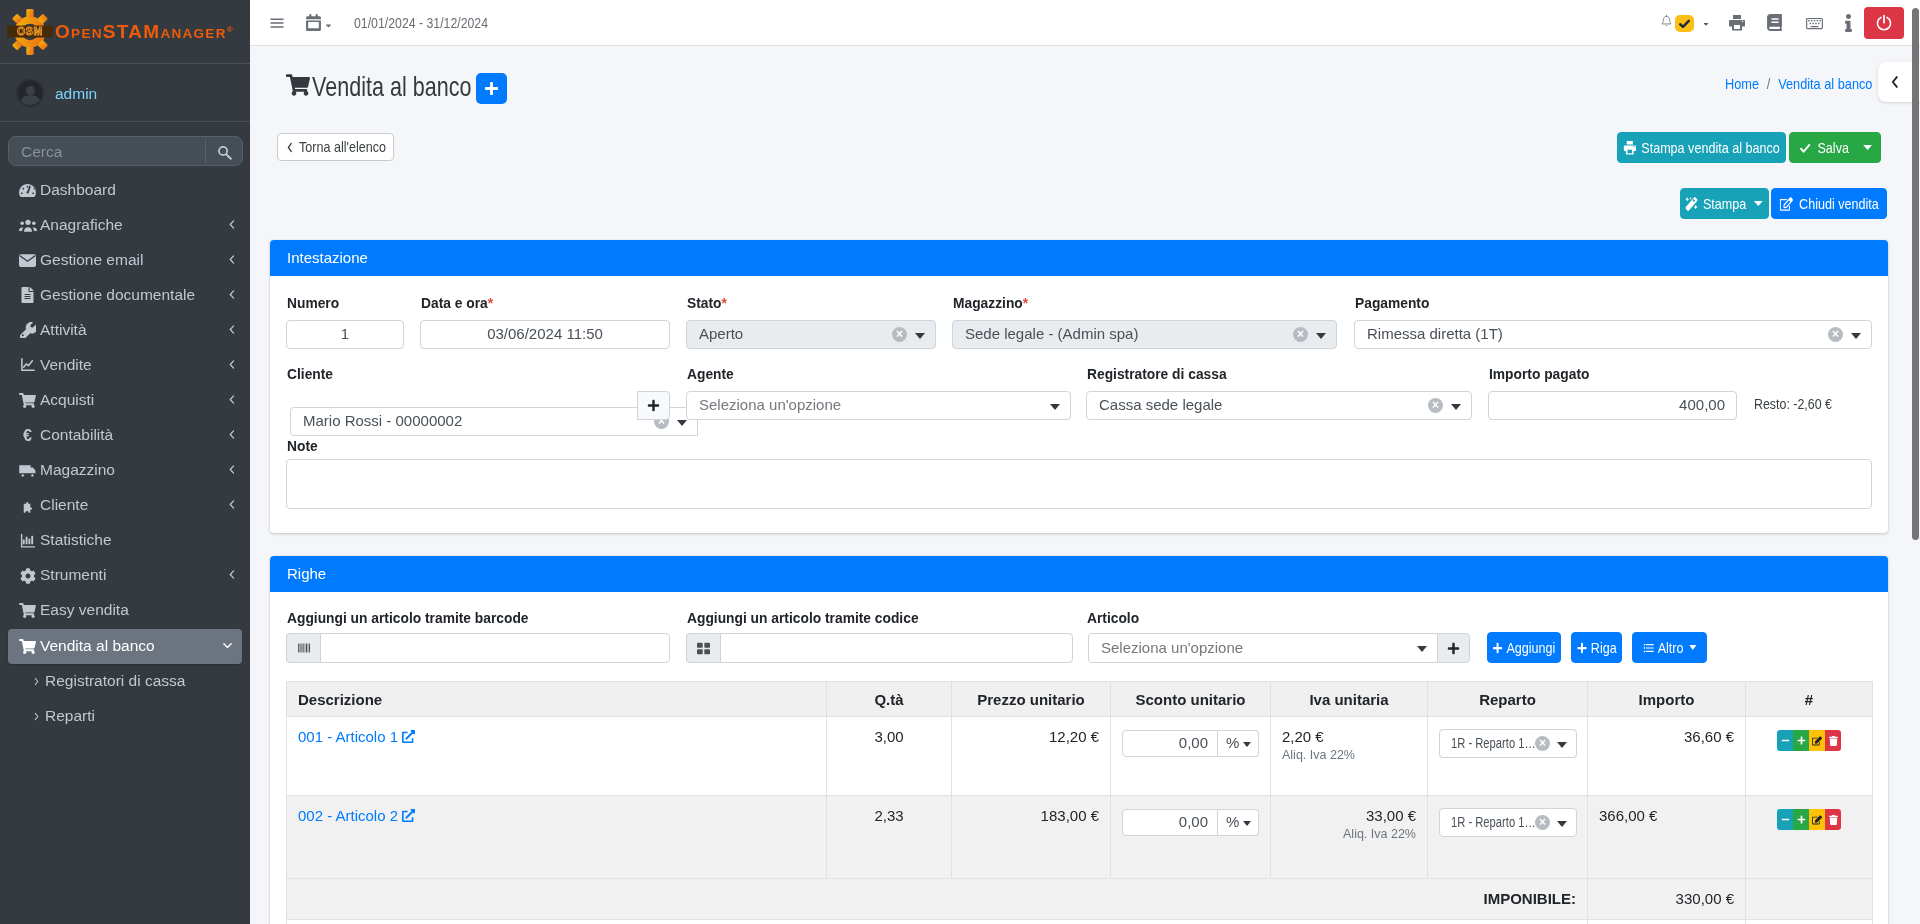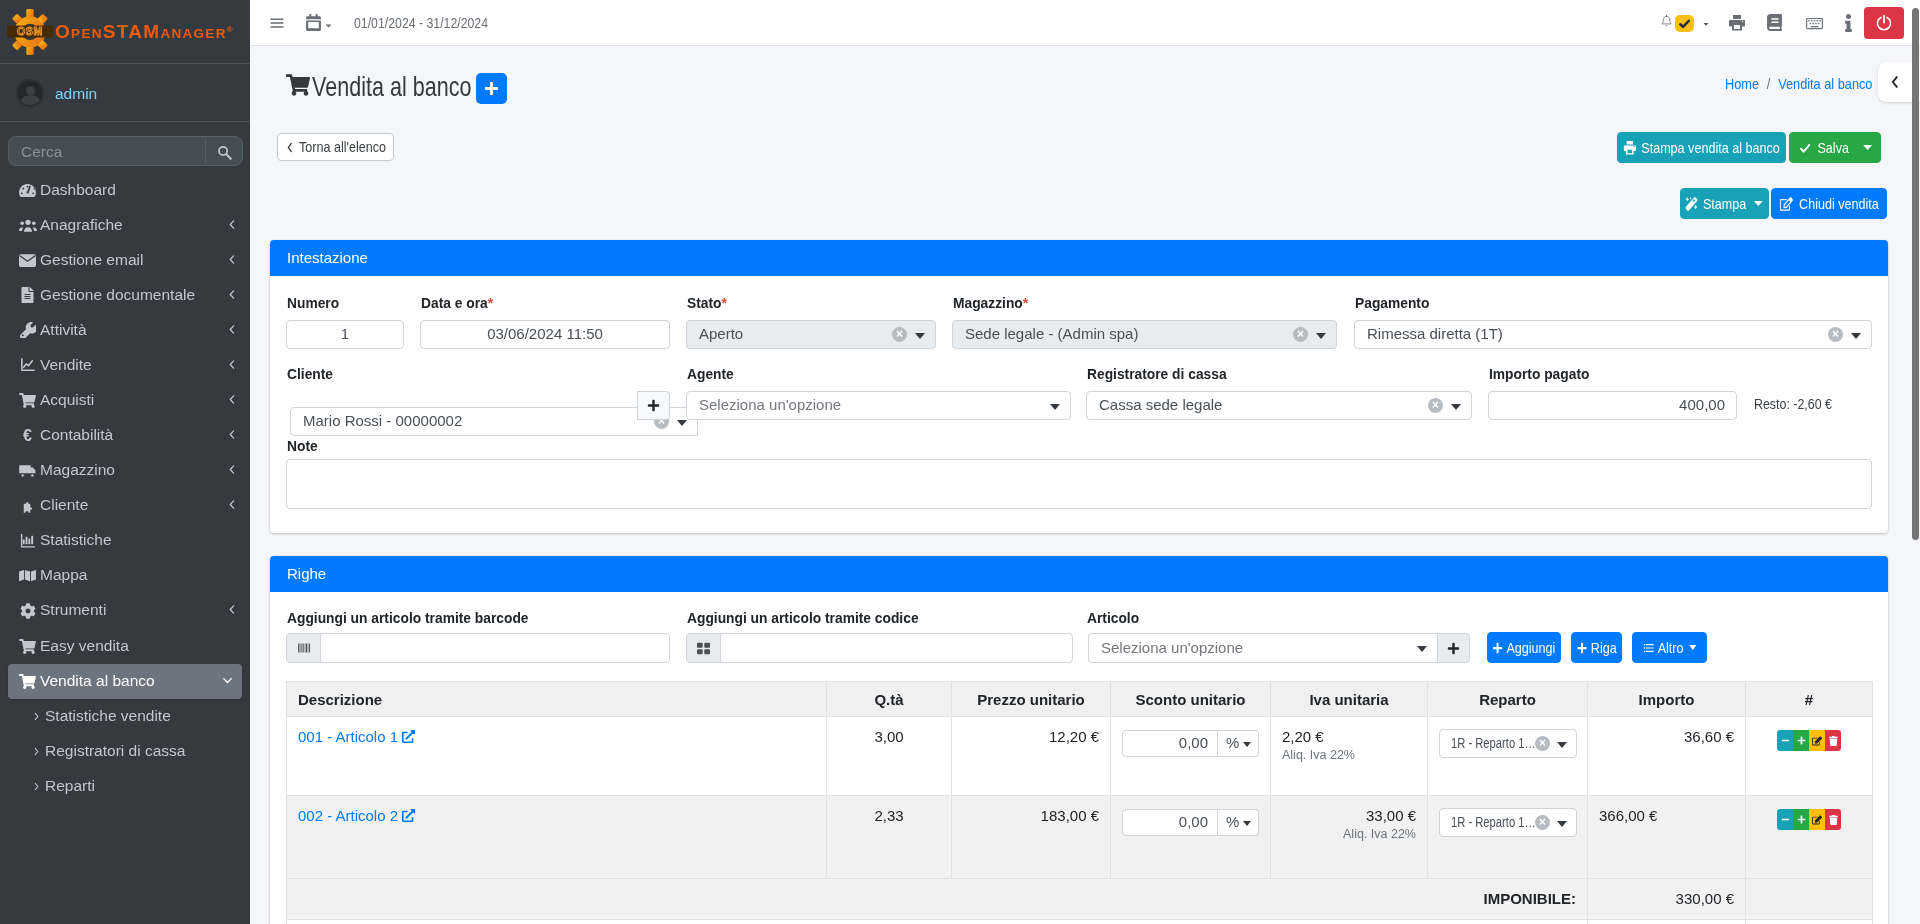--- a/index.html
+++ b/index.html
@@ -319,28 +319,20 @@
                 <rect x="288" y="192" width="64" height="192"></rect>
                 <rect x="384" y="96" width="64" height="288"></rect>
                 <path d="M32 32h48v416h432v48H32z"></path>
               </g>
             </svg>
           </span>
           <span class="txt">Statistiche</span>
         </div>
       <div class="item">
           <span class="ico">
-            <svg width="17" height="15" viewBox="0 0 576 512">
-              <path fill="#c2c7d0" d="M0 117.7L168 64v330.3L0 448zM200 64l176 53.3V448L200 394.7zM408 117.7L576 64v330.3L408 448z"></path>
-            </svg>
-          </span>
-          <span class="txt">Mappa</span>
-        </div>
-      <div class="item">
-          <span class="ico">
             <svg width="16" height="16" viewBox="0 0 512 512">
               <path fill="#c2c7d0" d="M487.4 315.7l-42.6-24.6c4.3-23.2 4.3-47 0-70.2l42.6-24.6c4.9-2.8 7.1-8.6 5.5-14-11.1-35.6-30-67.8-54.7-94.6-3.8-4.1-10-5.1-14.8-2.3L380.8 110c-17.9-15.4-38.5-27.3-60.8-35.1V25.8c0-5.6-3.9-10.5-9.4-11.7-36.7-8.2-74.3-7.8-109.2 0-5.5 1.2-9.4 6.1-9.4 11.7V75c-22.2 7.9-42.8 19.8-60.8 35.1L88.7 85.5c-4.9-2.8-11-1.9-14.8 2.3-24.7 26.7-43.6 58.9-54.7 94.6-1.7 5.4.6 11.2 5.5 14L67.3 221c-4.3 23.2-4.3 47 0 70.2l-42.6 24.6c-4.9 2.8-7.1 8.6-5.5 14 11.1 35.6 30 67.8 54.7 94.6 3.8 4.1 10 5.1 14.8 2.3l42.6-24.6c17.9 15.4 38.5 27.3 60.8 35.1v49.2c0 5.6 3.9 10.5 9.4 11.7 36.7 8.2 74.3 7.8 109.2 0 5.5-1.2 9.4-6.1 9.4-11.7v-49.2c22.2-7.9 42.8-19.8 60.8-35.1l42.6 24.6c4.9 2.8 11 1.9 14.8-2.3 24.7-26.7 43.6-58.9 54.7-94.6 1.5-5.5-.7-11.3-5.6-14.1zM256 336c-44.1 0-80-35.9-80-80s35.9-80 80-80 80 35.9 80 80-35.9 80-80 80z"></path>
             </svg>
           </span>
           <span class="txt">Strumenti</span>
           <span class="arr">
             <svg width="8" height="13" viewBox="0 0 320 512">
               <path d="M224 110L90 256l134 146" stroke="#c2c7d0" stroke-width="50" fill="none" stroke-linecap="round" stroke-linejoin="round"></path>
             </svg>
           </span>
@@ -358,28 +350,20 @@
             <svg width="17" height="15" viewBox="0 0 576 512">
               <path fill="#fff" d="M528.1 301.3l47.3-208C578.8 78.3 567.4 64 552 64H159.2l-9.2-44.8C147.8 8 137.9 0 126.5 0H24C10.7 0 0 10.7 0 24v16c0 13.3 10.7 24 24 24h69.9l70.2 343.4c-16.8 9.7-28.1 27.9-28.1 48.6 0 30.9 25.1 56 56 56s56-25.1 56-56c0-15.7-6.4-29.8-16.8-40h209.6c-10.4 10.2-16.8 24.3-16.8 40 0 30.9 25.1 56 56 56s56-25.1 56-56c0-22.2-12.9-41.3-31.6-50.4l5.5-24.3c3.4-15-8-29.3-23.4-29.3H218.1l-6.5-32h293.1c11.2 0 20.9-7.8 23.4-18.7z"></path>
             </svg>
           </span>
           <span class="txt">Vendita al banco</span>
           <span class="arr">
             <svg width="13" height="13" viewBox="0 0 448 512">
               <path d="M80 190l144 146 144-146" stroke="#fff" stroke-width="52" fill="none" stroke-linecap="round" stroke-linejoin="round"></path>
             </svg>
           </span>
-        </div>
-      <div class="item sub">
-          <span class="chev">
-            <svg width="7" height="11" viewBox="0 0 256 512">
-              <path d="M70 110l120 146L70 402" stroke="#c2c7d0" stroke-width="48" fill="none" stroke-linecap="round" stroke-linejoin="round"></path>
-            </svg>
-          </span>
-          <span class="txt">Statistiche vendite</span>
         </div>
       <div class="item sub">
           <span class="chev">
             <svg width="7" height="11" viewBox="0 0 256 512">
               <path d="M70 110l120 146L70 402" stroke="#c2c7d0" stroke-width="48" fill="none" stroke-linecap="round" stroke-linejoin="round"></path>
             </svg>
           </span>
           <span class="txt">Registratori di cassa</span>
         </div>
       <div class="item sub">

